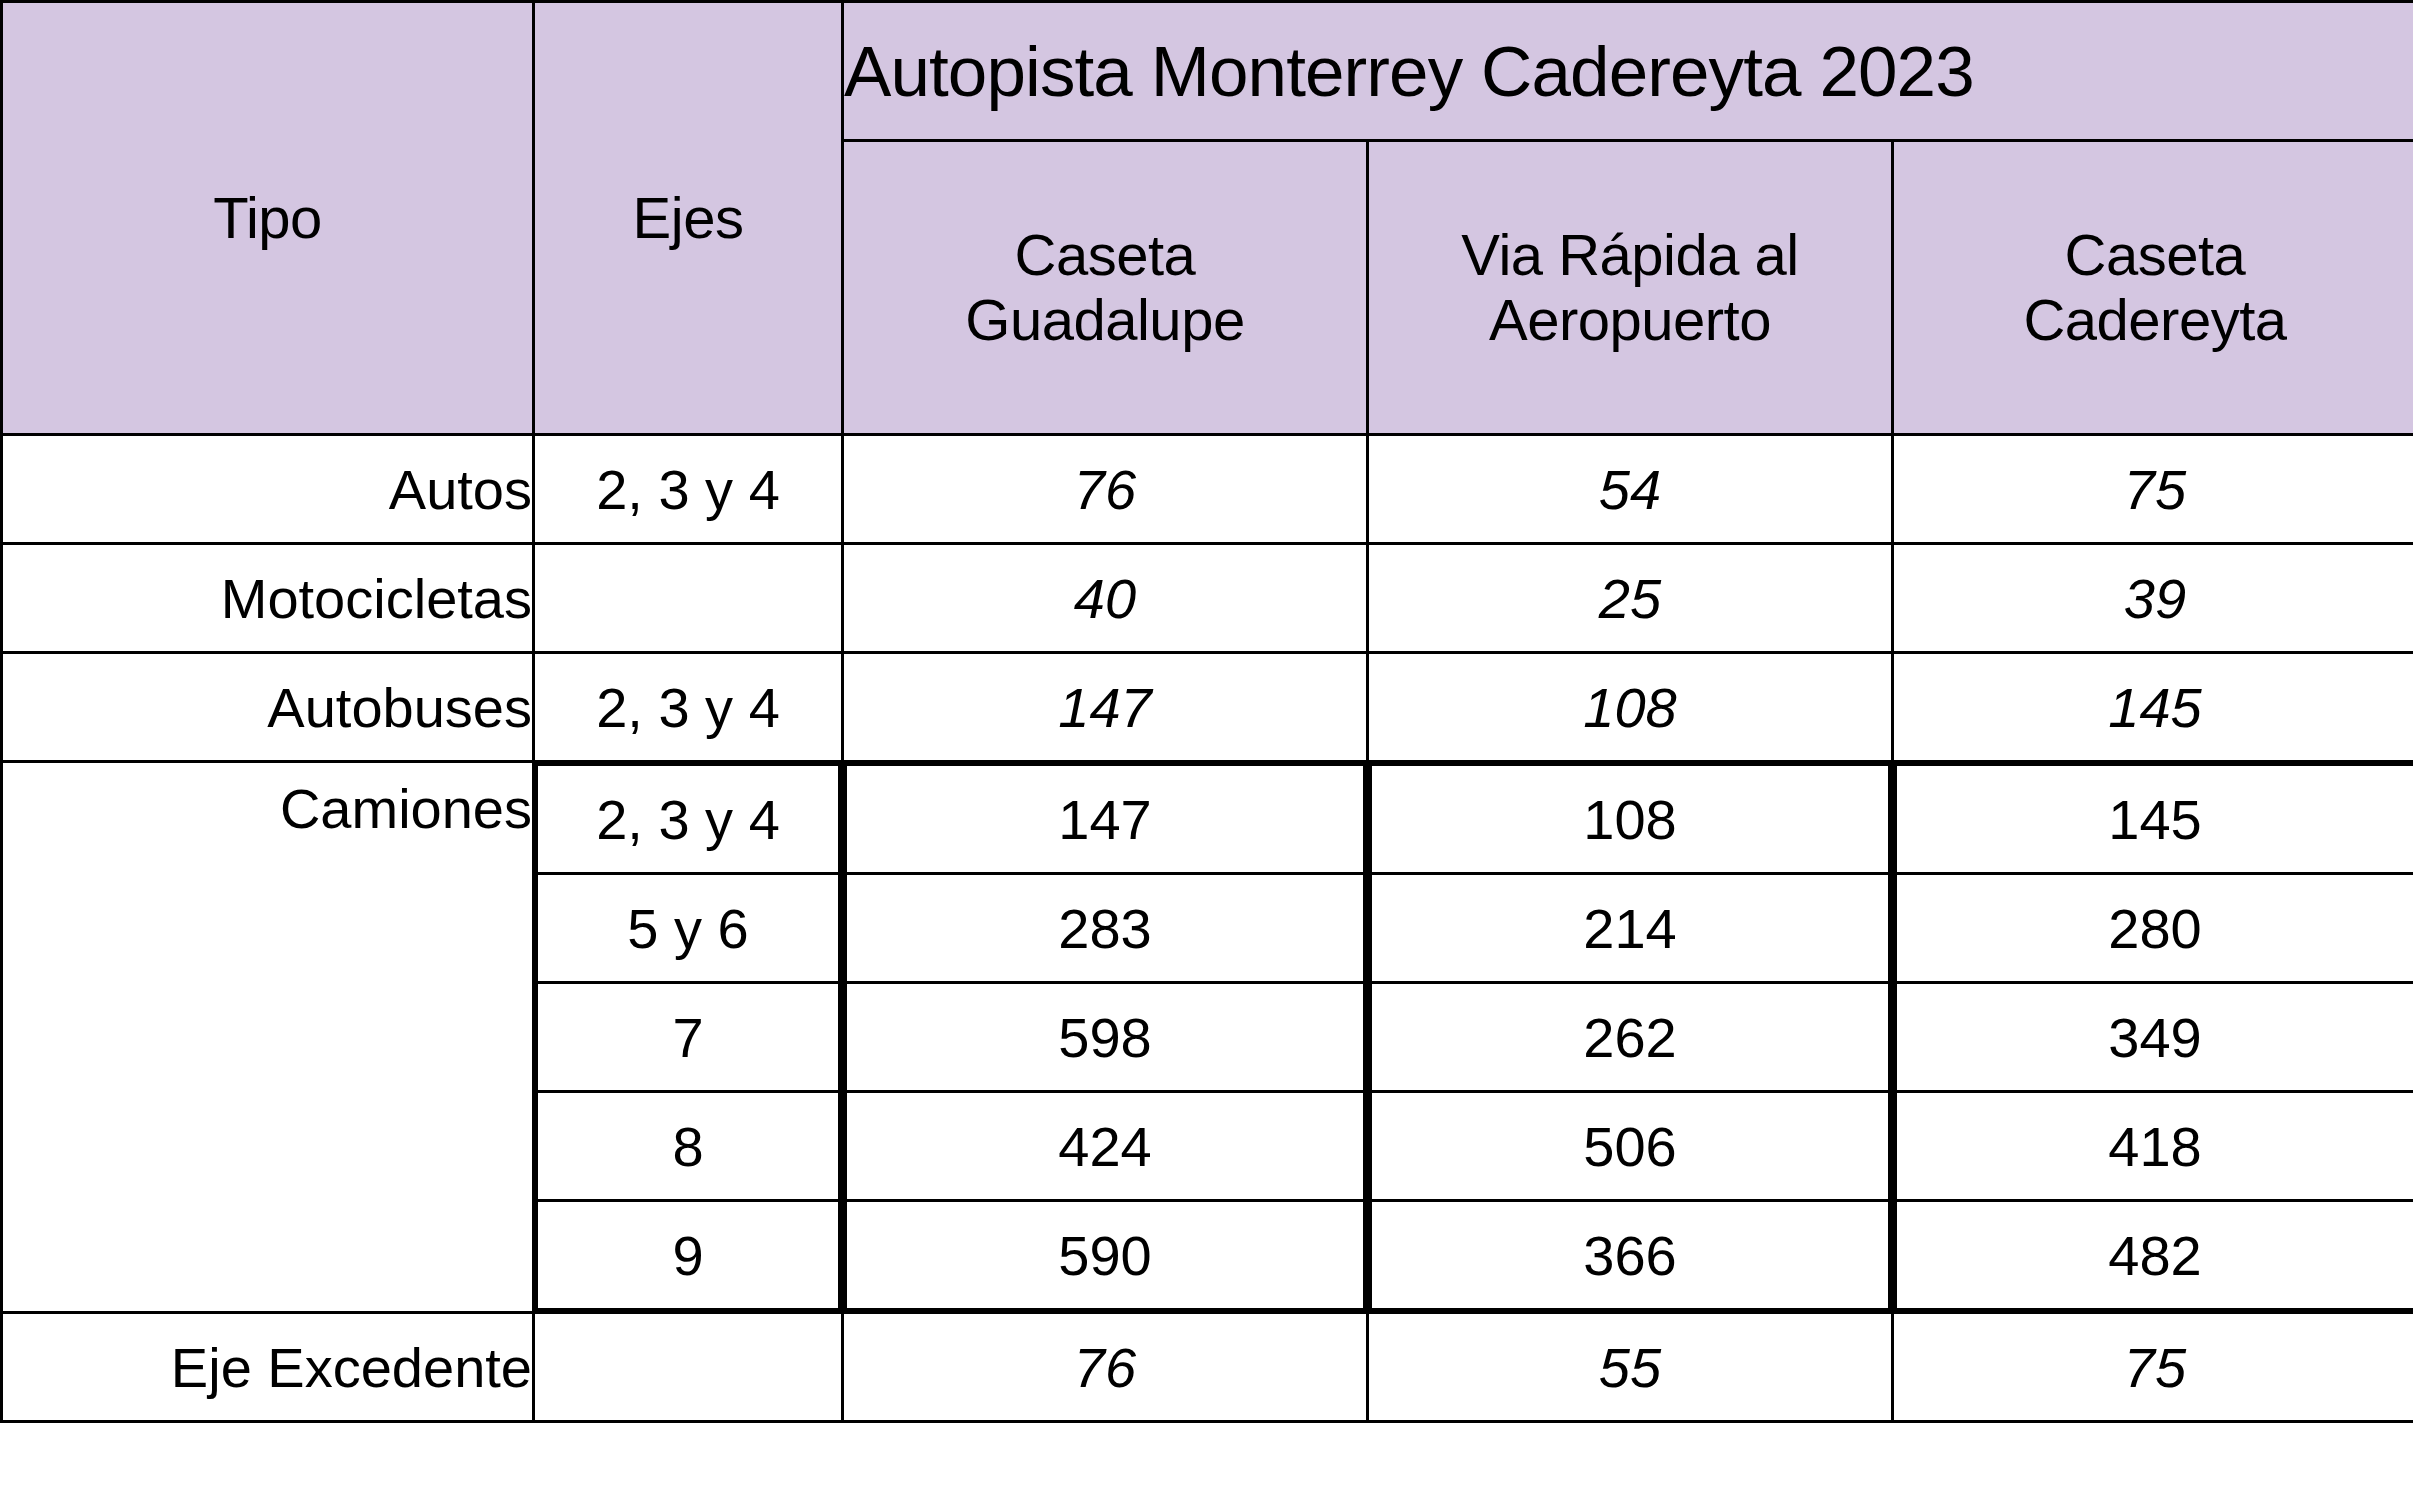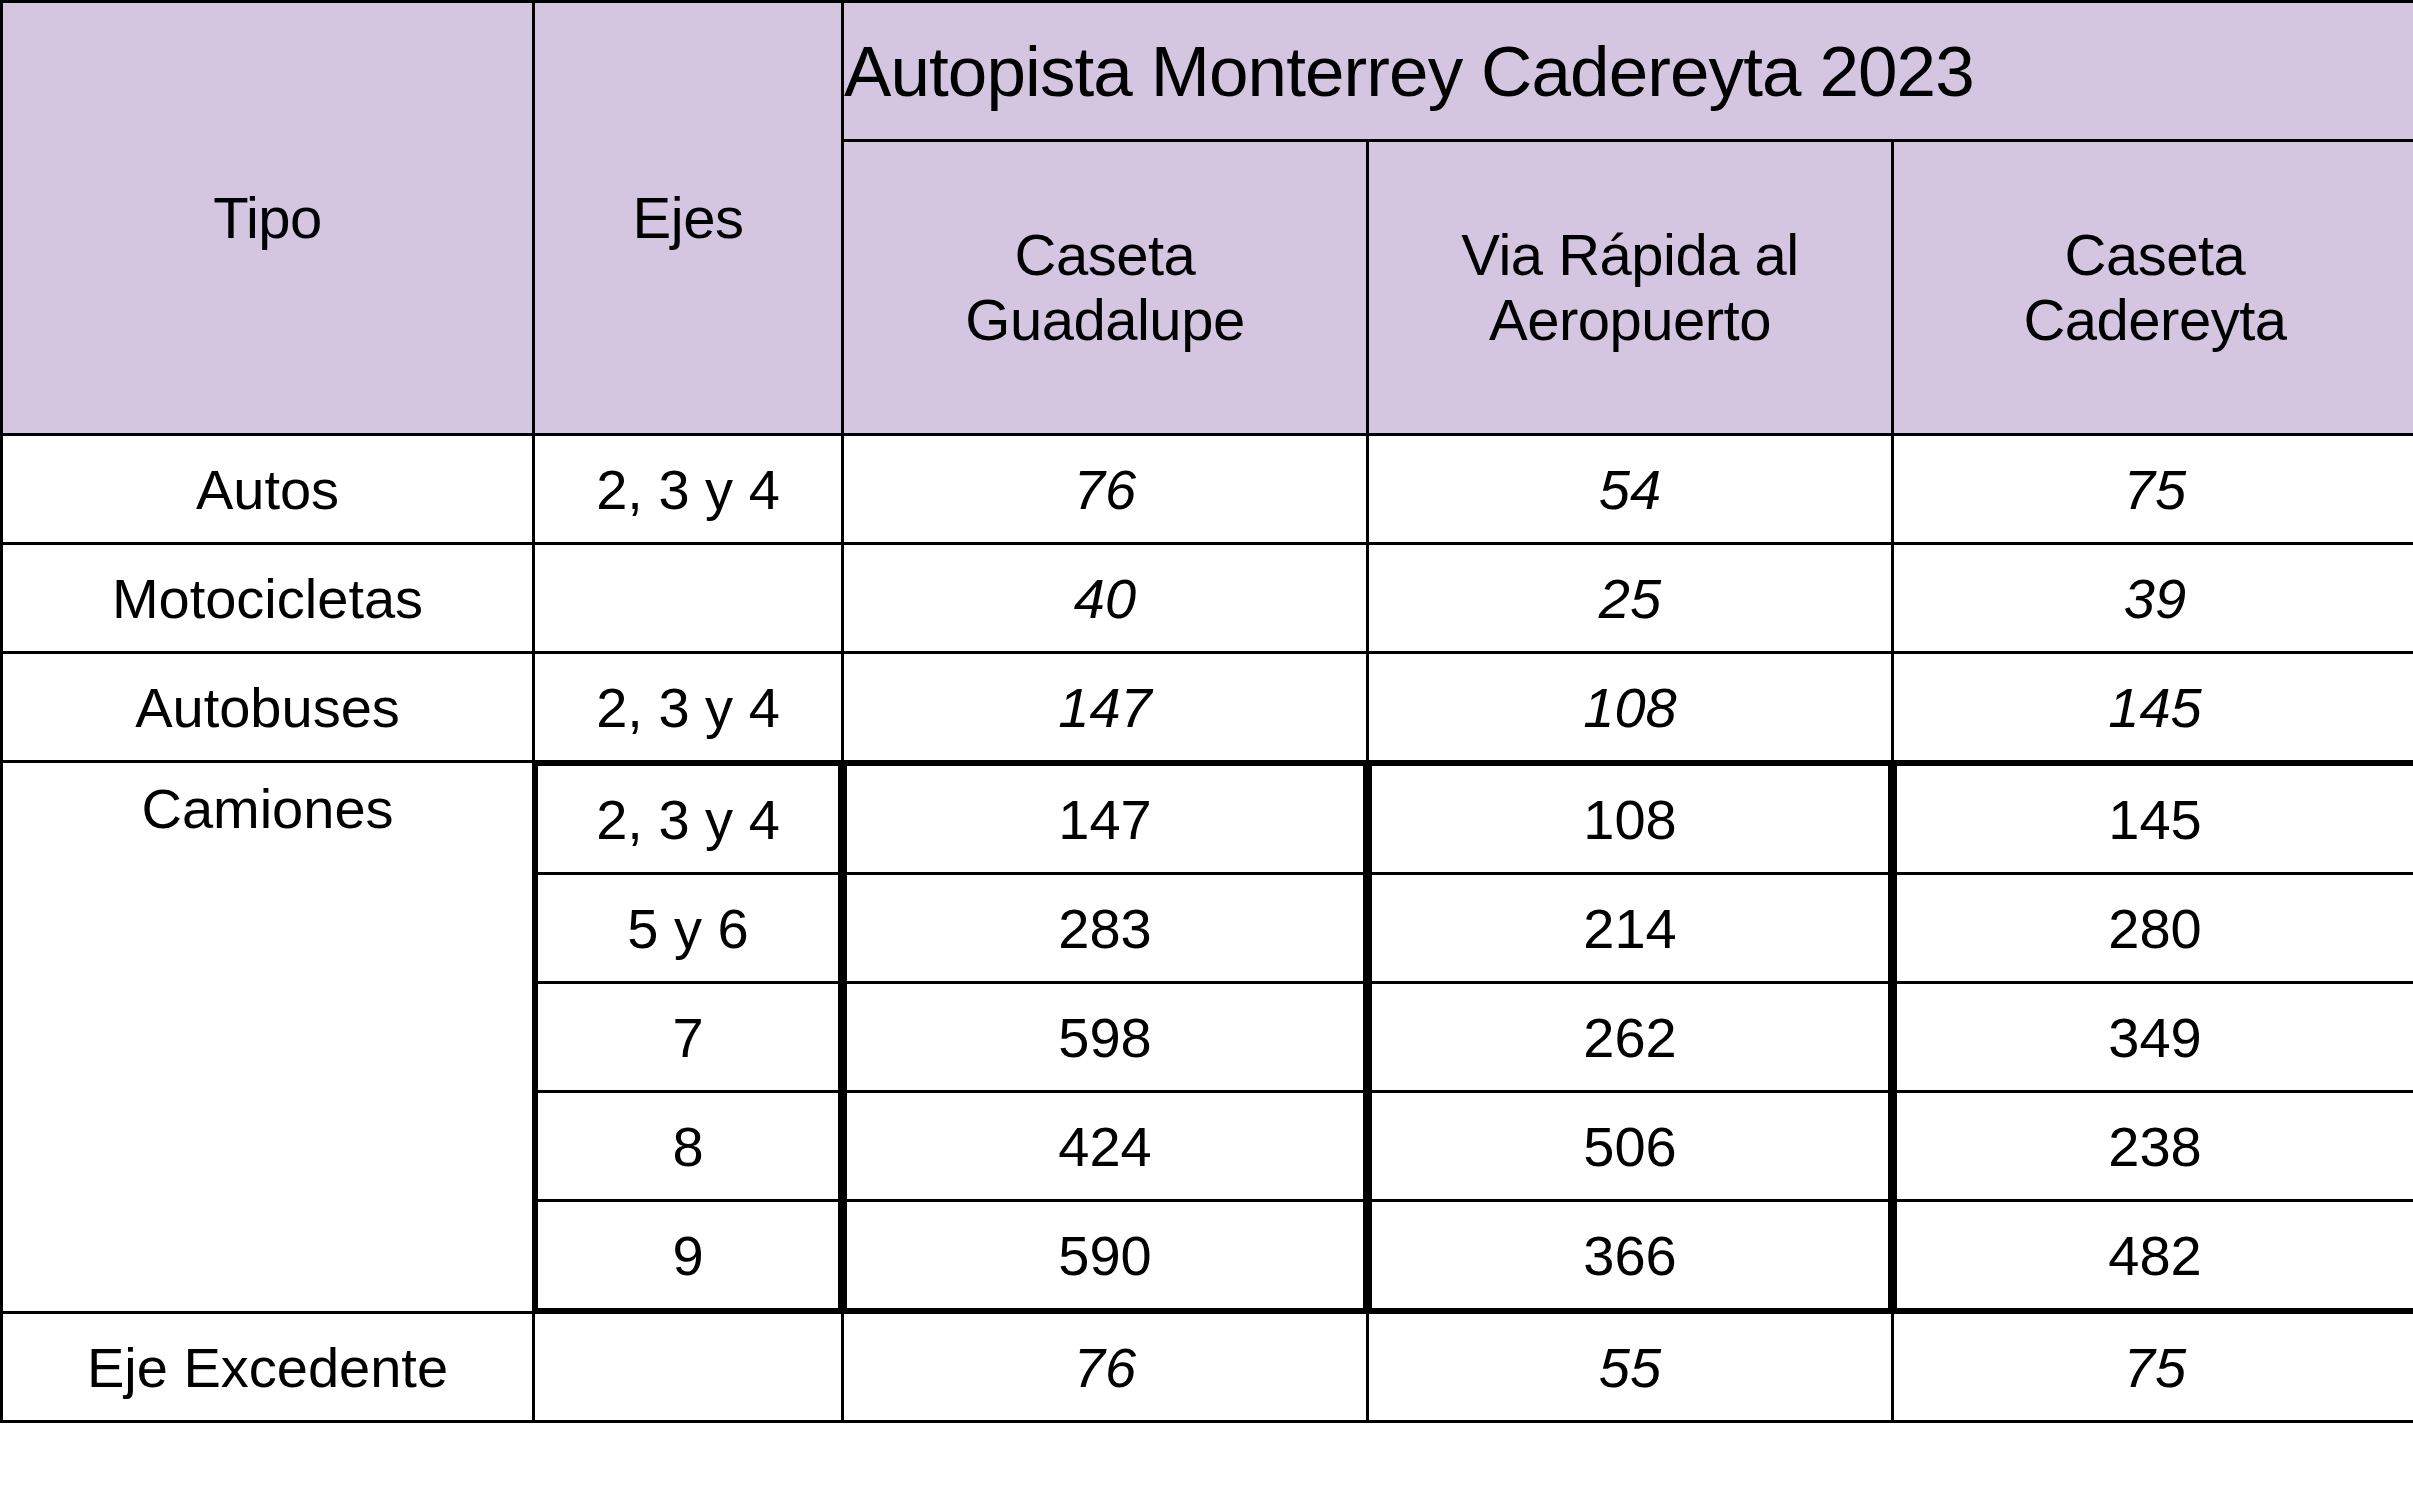--- a/index.html
+++ b/index.html
@@ -60,21 +60,21 @@
     text-align: center;
   }
   .hdr-tipo-ejes {
     height: 427px;
   }
   .title-row-h { height: 136px; }
 
   .cell-text {
     font-size: 56px;
     padding-left: 20px;
-    text-align: center;
+    text-align: right;
     white-space: nowrap;
   }
   .cell-ejes {
     font-size: 56px;
     text-align: center;
   }
   .cell-num {
     font-size: 56px;
     text-align: center;
     font-style: italic;
@@ -230,21 +230,21 @@
               <tr>
                   <td>145</td>
                 </tr>
               <tr>
                   <td>280</td>
                 </tr>
               <tr>
                   <td>349</td>
                 </tr>
               <tr>
-                  <td>238</td>
+                  <td>418</td>
                 </tr>
               <tr>
                   <td>482</td>
                 </tr>
             </tbody>
           </table>
         </td>
       </tr>
 
       <tr class="row-h">

